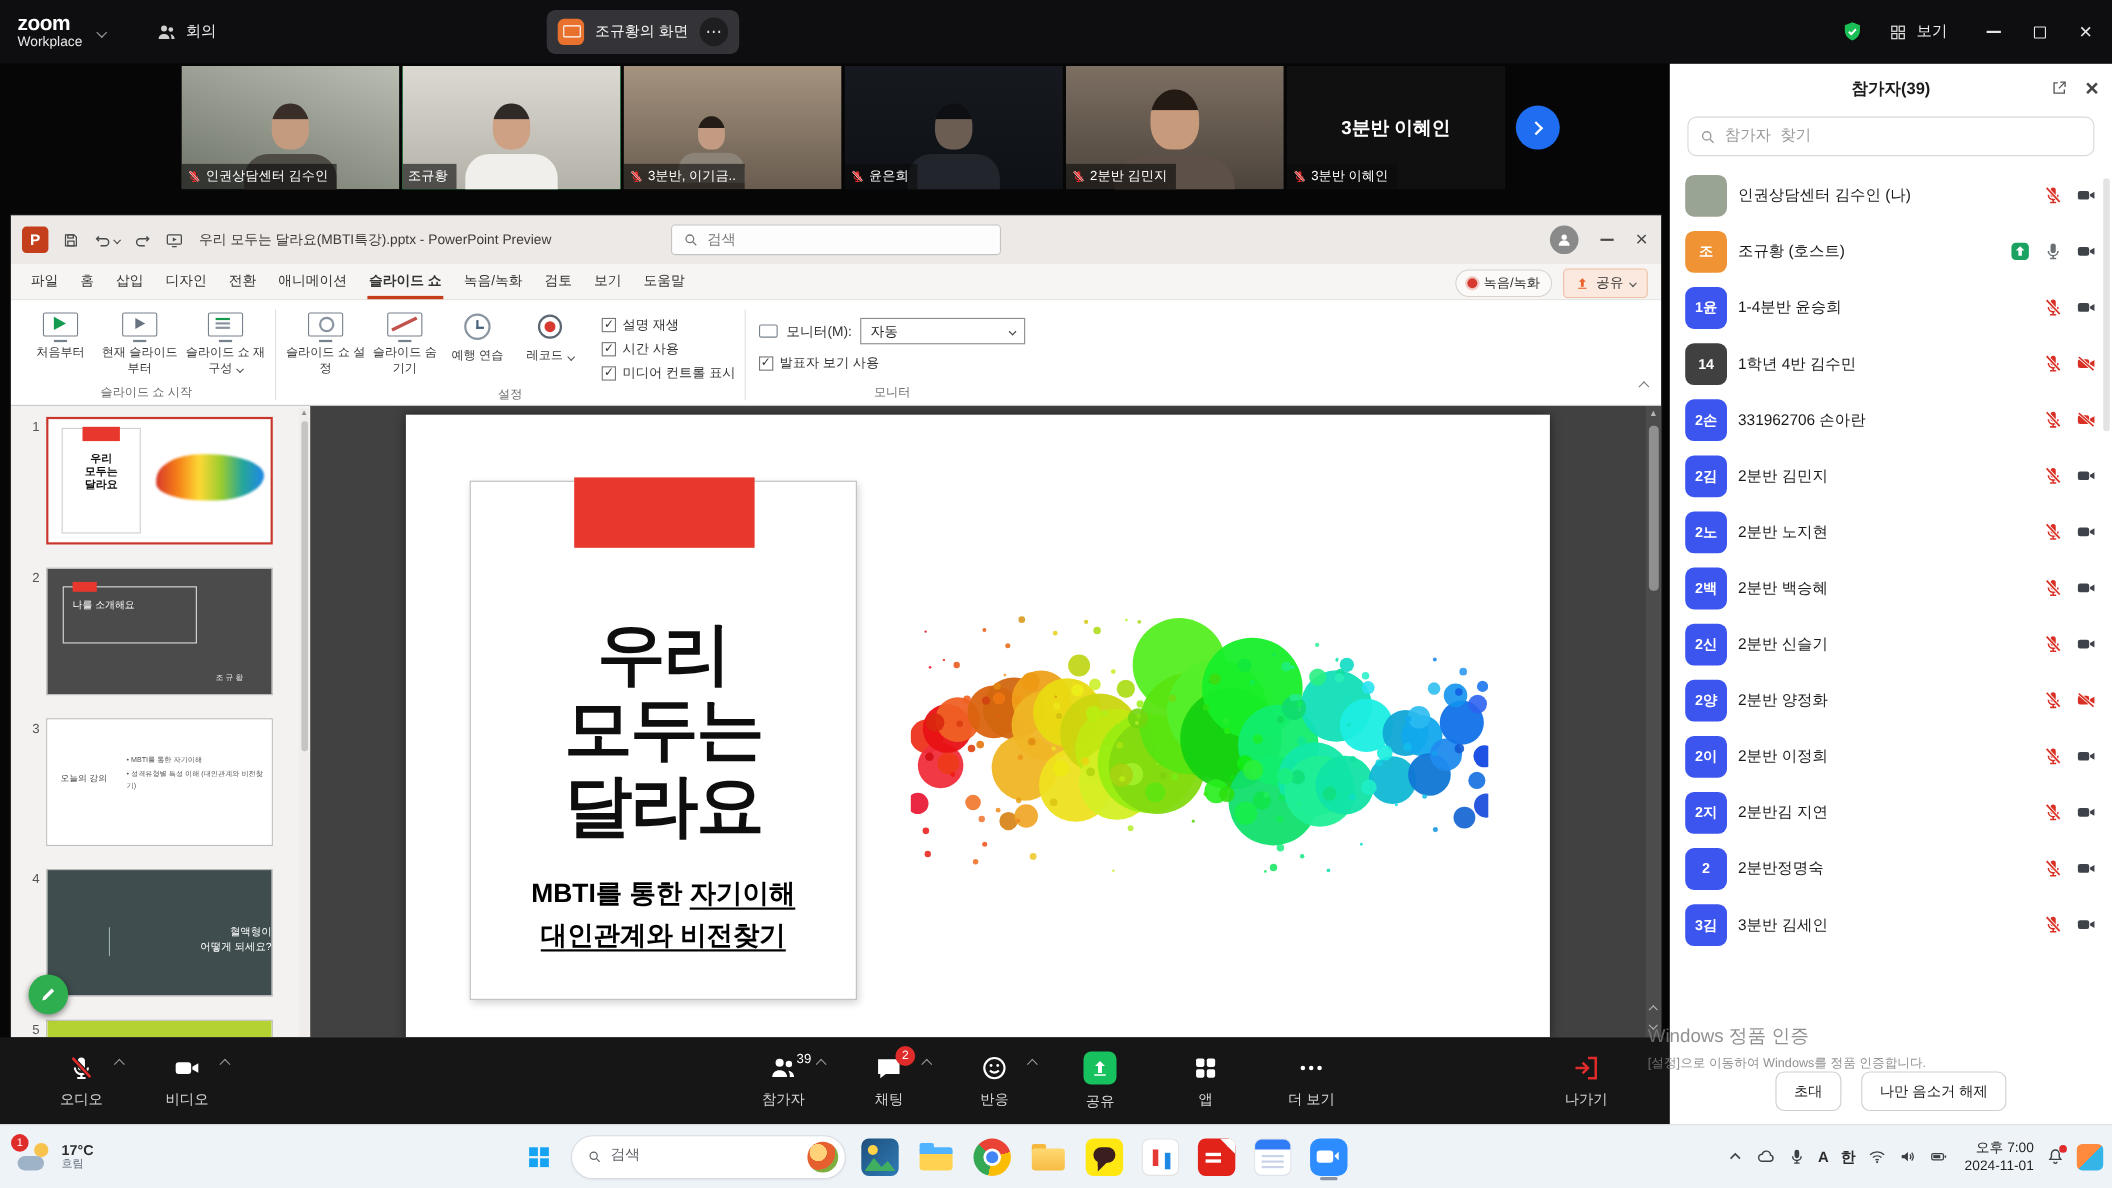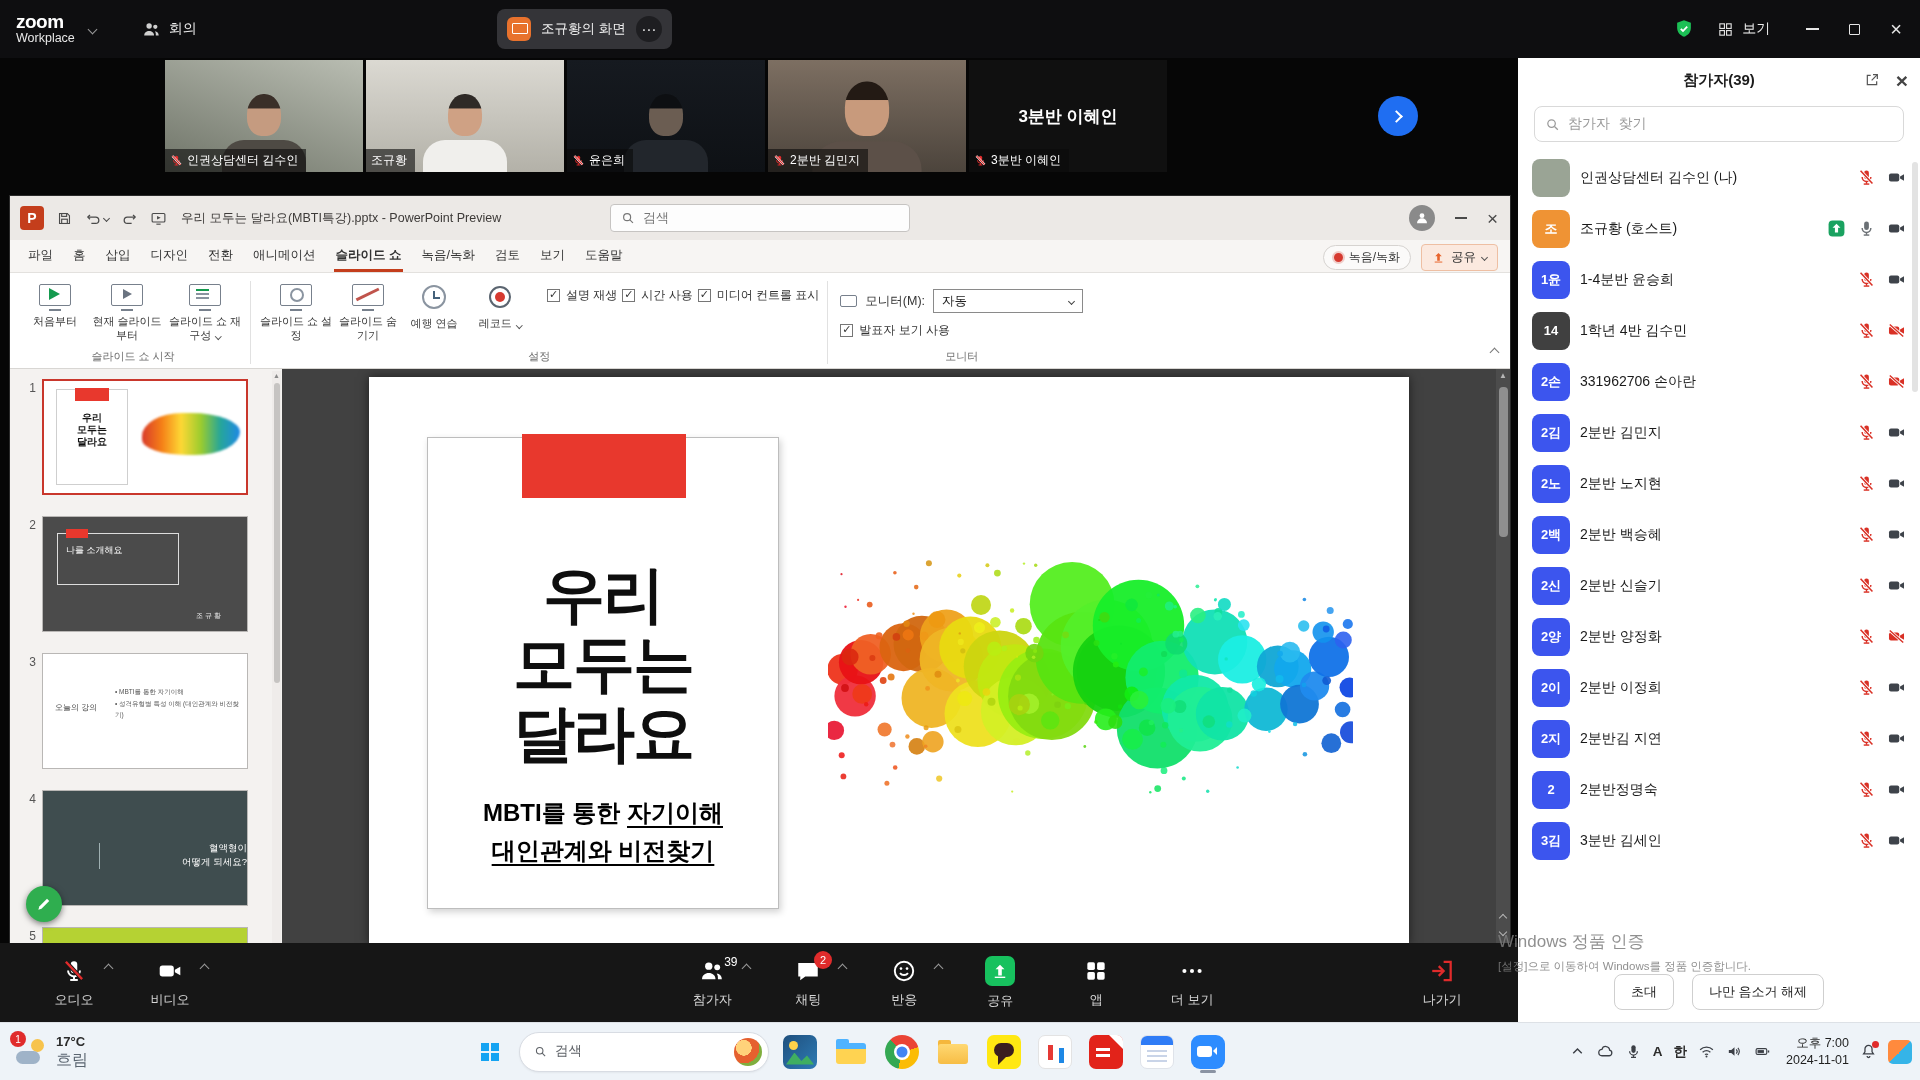--- a/index.html
+++ b/index.html
@@ -113,21 +113,21 @@
 .ri-mon.play::before{content:'';position:absolute;left:9px;top:3px;border-left:11px solid #149a4e;border-top:6.5px solid transparent;border-bottom:6.5px solid transparent}
 .ri-mon.playsm::before{content:'';position:absolute;left:11px;top:4px;border-left:9px solid #6a7380;border-top:5.5px solid transparent;border-bottom:5.5px solid transparent}
 .ri-mon.list::before{content:'';position:absolute;left:6px;top:4px;width:13px;height:2px;background:#149a4e;box-shadow:0 4px 0 #8a94a0,0 8px 0 #8a94a0}
 .ri-mon.gear::before{content:'';position:absolute;left:9px;top:3px;width:10px;height:10px;border:2.5px solid #8a94a0;border-radius:50%}
 .ri-mon.hide::before{content:'';position:absolute;left:2px;top:8px;width:25px;height:2.5px;background:#c0544c;transform:rotate(-26deg)}
 .ri-clock{position:relative;width:24px;height:24px;border:2px solid #8a94a0;border-radius:50%;background:#fff;margin:4px auto 8px}
 .ri-clock::before{content:'';position:absolute;left:9px;top:4px;width:2px;height:8px;background:#44617a}
 .ri-clock::after{content:'';position:absolute;left:9px;top:10px;width:7px;height:2px;background:#44617a}
 .ri-rec{position:relative;width:22px;height:22px;border:2px solid #5b6570;border-radius:50%;background:#fff;margin:5px auto 9px}
 .ri-rec::before{content:'';position:absolute;inset:4px;background:#d63a30;border-radius:50%}
-.rchecks{display:flex;gap:5px;margin-left:12px;padding-top:8px}
+.rchecks{display:flex;flex-direction:column;gap:5px;margin-left:12px;padding-top:8px}
 .rcheck{display:flex;align-items:center;gap:6px;font-size:12px;color:#333;white-space:nowrap}
 .cb{position:relative;width:13px;height:13px;border:1px solid #767676;background:#fff;flex:0 0 auto}
 .cb::after{content:'✓';position:absolute;left:1px;top:-2px;font-size:11px;color:#333}
 .rmon{display:flex;flex-direction:column;gap:9px;padding:10px 4px 0}
 .rmrow{display:flex;align-items:center;gap:8px;font-size:12.5px;color:#333}
 .mon-ic{display:inline-block;width:17px;height:12px;border:1.6px solid #77808c;border-radius:2px}
 .rselect{width:150px;height:24px;border:1px solid #8a8a8a;background:#fff;display:flex;align-items:center;justify-content:space-between;padding:0 8px;font-size:12.5px;color:#222}
 .rselect .car-d{width:5px;height:5px;border-width:1.4px;color:#444}
 .ribbon-collapse{position:absolute;right:12px;bottom:8px;color:#777}
 
@@ -222,21 +222,21 @@
 
 
 .tb{position:absolute;left:0;top:1022px;width:1920px;height:58px;background:#eef3f8;border-top:1px solid #dde1e6;display:flex;align-items:center}
 .tb-weather{position:relative;display:flex;align-items:center;gap:10px;padding:0 14px 0 16px;height:100%}
 .wbadge{position:absolute;left:10px;top:8px;min-width:16px;height:16px;border-radius:8px;background:#e02b2b;color:#fff;font-size:10px;display:flex;align-items:center;justify-content:center;padding:0 4px;z-index:2}
 .wicon{position:relative;width:30px;height:30px}
 .wicon::before{content:'';position:absolute;right:2px;top:2px;width:13px;height:13px;border-radius:50%;background:#f7c34c}
 .wicon::after{content:'';position:absolute;left:0;bottom:3px;width:24px;height:13px;border-radius:8px;background:#9fb3c8}
 .wtxt{line-height:1.2}
 .wt1{font-size:13px;font-weight:700;color:#2b2b2b}
-.wt2{font-size:16px;color:#5a6570}
+.wt2{font-size:10px;color:#5a6570}
 .tb-center{position:absolute;left:470px;top:0;height:100%;display:flex;align-items:center;gap:9px}
 .startbtn{width:40px;height:40px;border-radius:6px;display:flex;align-items:center;justify-content:center}
 .winlogo{position:relative;width:18px;height:18px}
 .winlogo::before{content:'';position:absolute;left:0;top:0;width:8px;height:8px;background:#15a3f2;box-shadow:10px 0 0 #15a3f2,0 10px 0 #15a3f2,10px 10px 0 #15a3f2}
 .tsearch{width:250px;height:40px;border-radius:20px;background:#fff;border:1px solid #d8dce3;display:flex;align-items:center;gap:8px;padding:0 6px 0 14px;box-shadow:0 1px 2px rgba(0,0,0,.05)}
 .tsearch svg{width:15px;height:15px;color:#5f6368}
 .tsearch input{flex:1;font-size:13.5px;color:#333}
 .tsearch input::placeholder{color:#5f6368}
 .simg{width:28px;height:28px;border-radius:50%;background:radial-gradient(circle at 35% 35%,#ffd27a 0 30%,#e5602e 31% 60%,#7fae3e 61% 100%);flex:0 0 auto}
 .apps{display:flex;align-items:center;gap:7px}
@@ -476,20 +476,32 @@
         <div class="cam">
           <div class="person"></div>
         </div>
 
         <div class="vlabel">
 
           <span>조규황</span>
         </div>
       </div>
 
+      <div class="vtile" data-variant="v3">
+        <div class="cam">
+          <div class="person"></div>
+        </div>
+
+        <div class="vlabel">
+          <svg viewBox="0 0 24 24" style="color:#e02b2b">
+            <use href="#i-micmute-red"></use>
+          </svg>
+          <span>3분반, 이기금..</span>
+        </div>
+      </div>
 
       <div class="vtile" data-variant="v4">
         <div class="cam">
           <div class="person"></div>
         </div>
 
         <div class="vlabel">
           <svg viewBox="0 0 24 24" style="color:#e02b2b">
             <use href="#i-micmute-red"></use>
           </svg>

